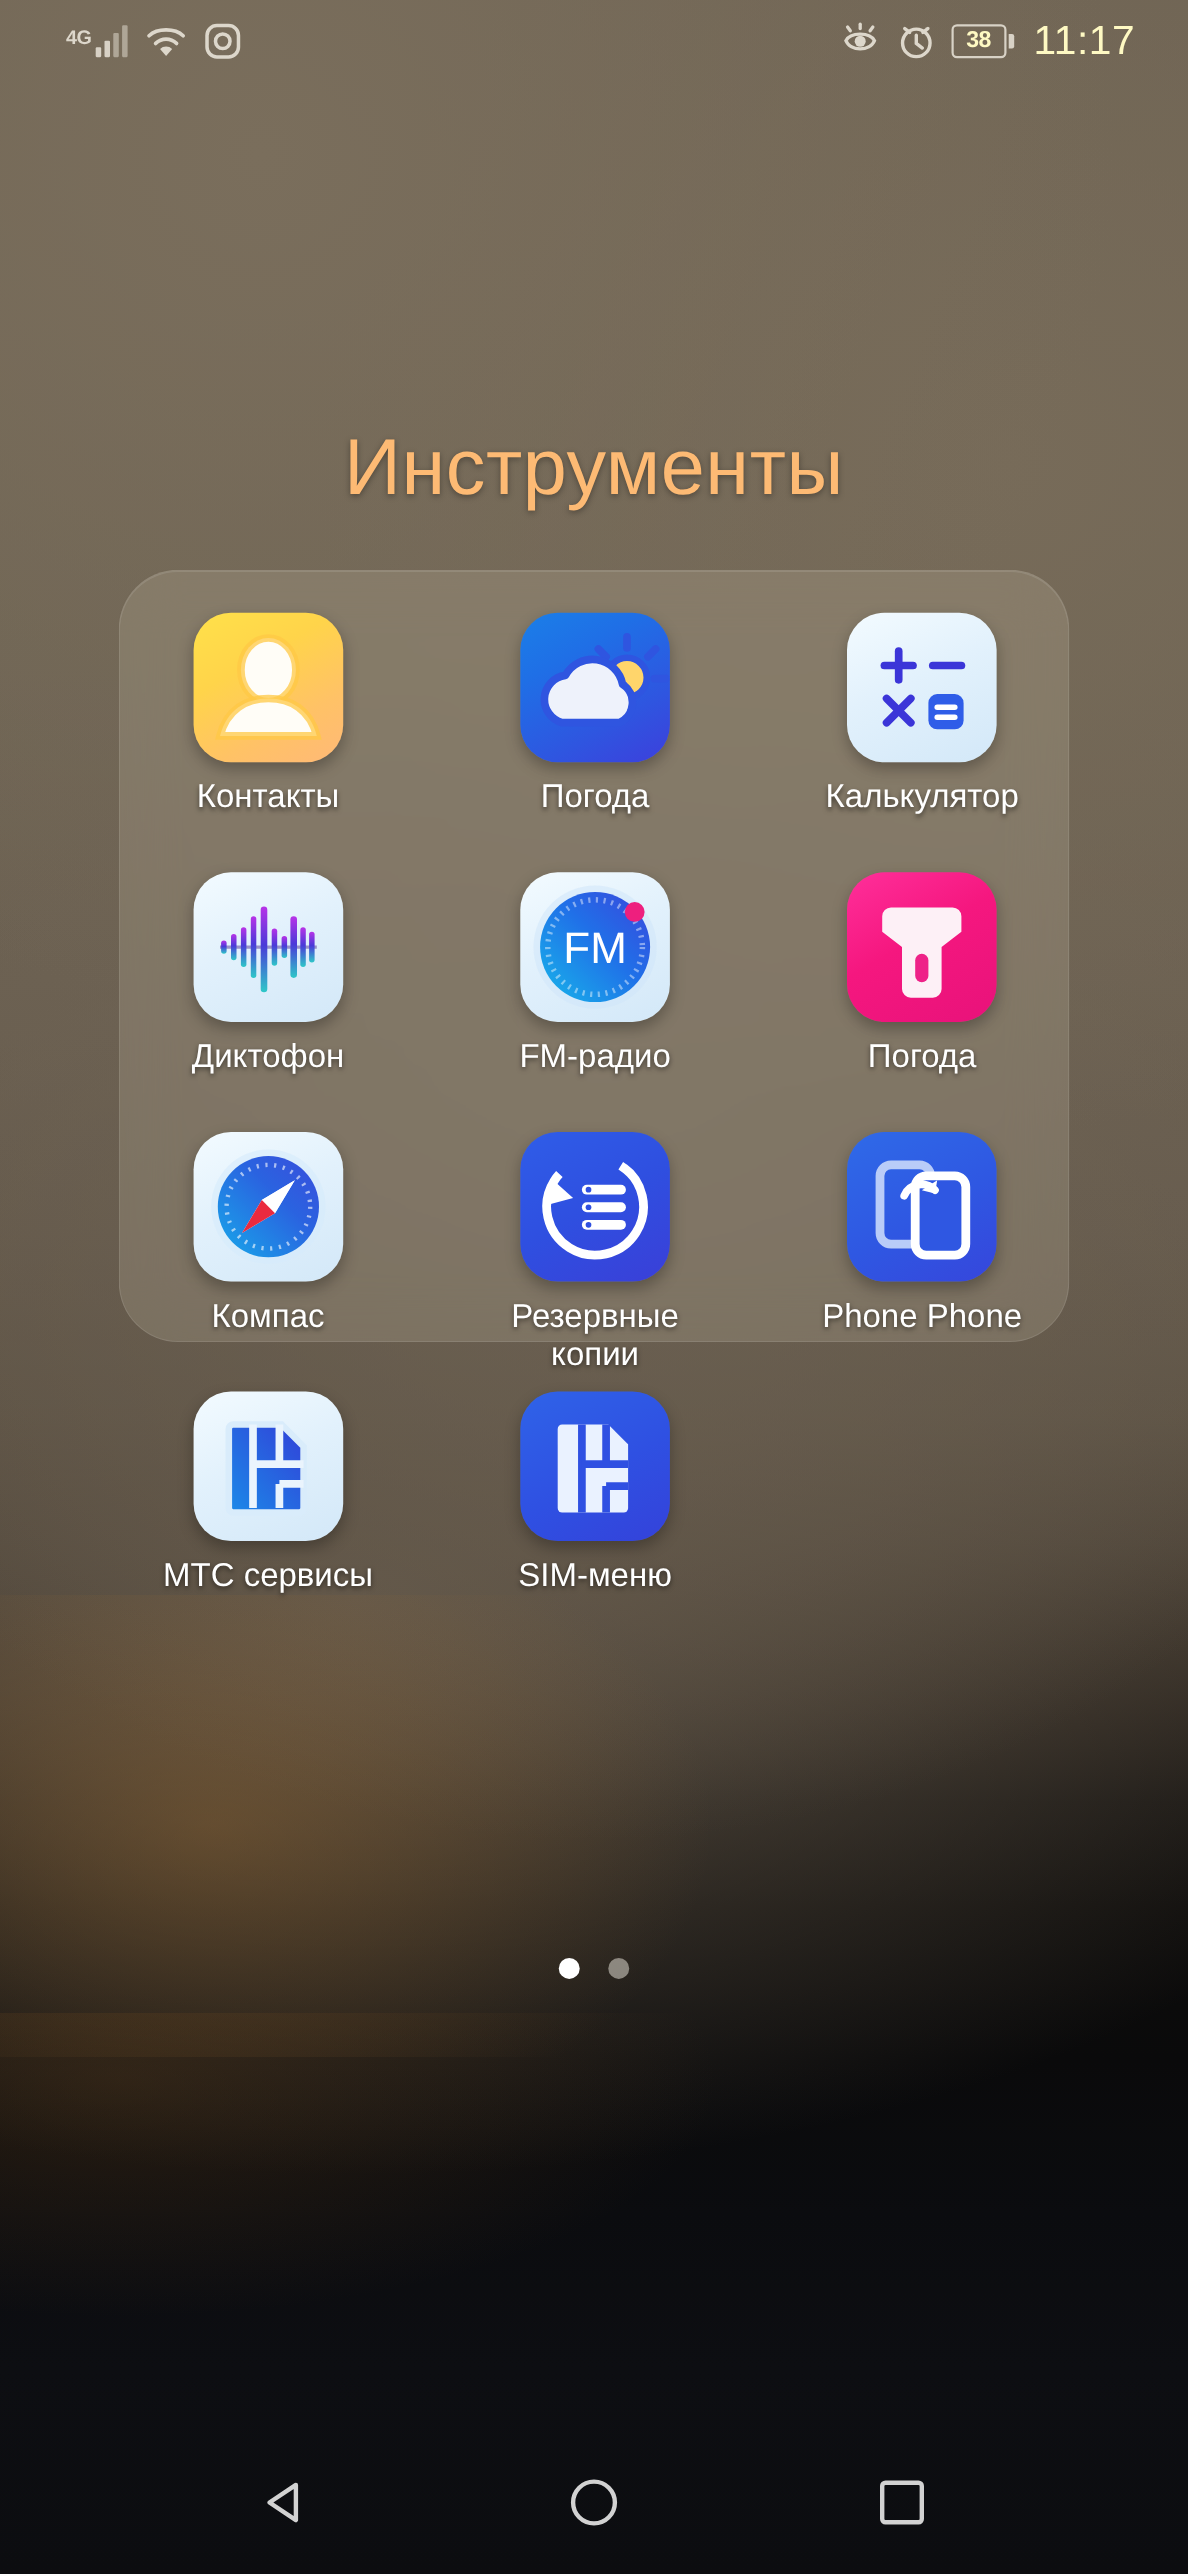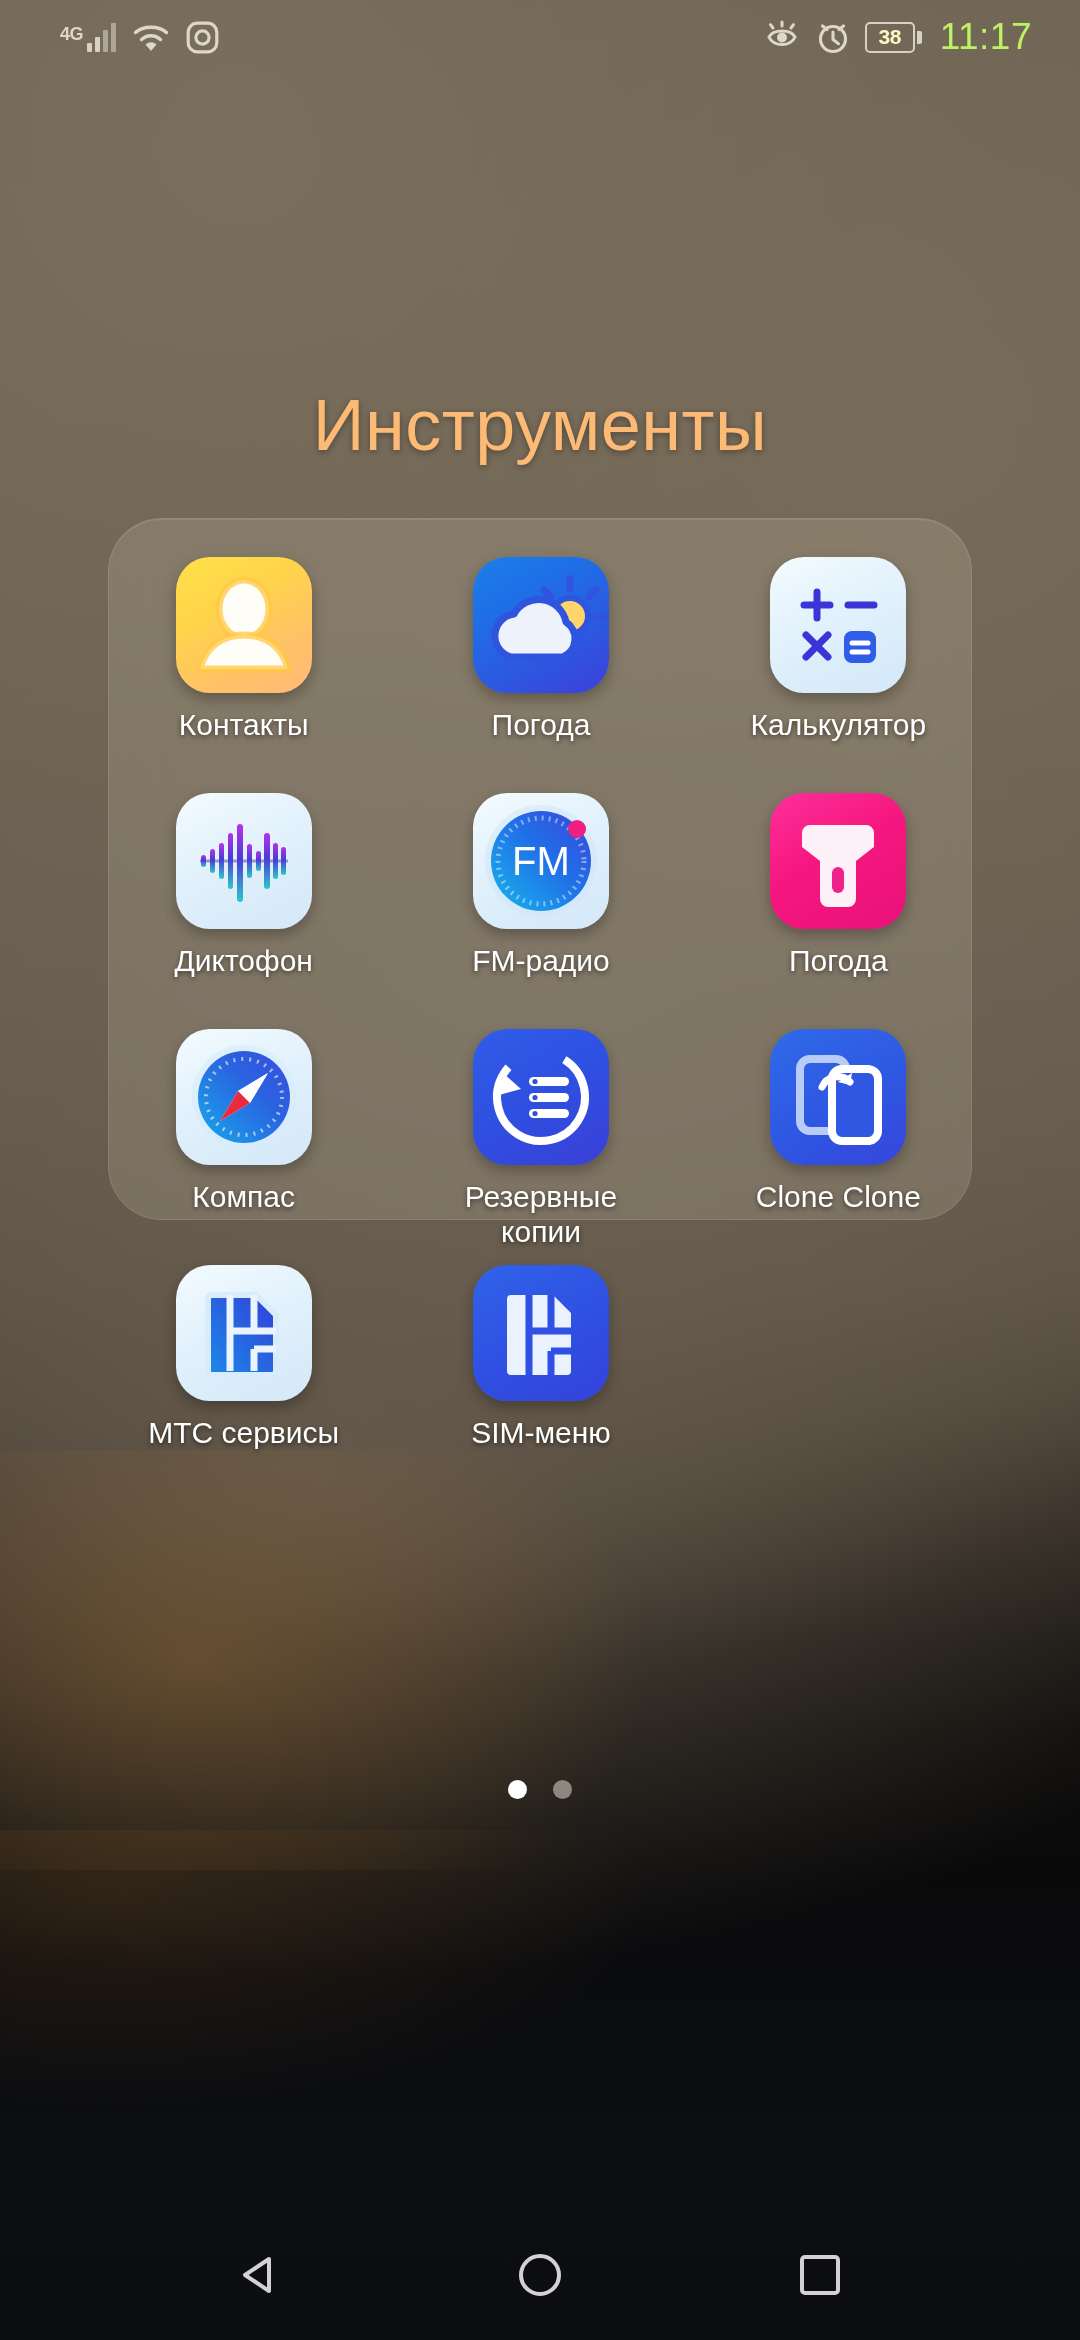--- a/index.html
+++ b/index.html
@@ -52,21 +52,21 @@
     position:absolute; top:0; left:0; width:1080px; height:74px;
     display:flex; align-items:center; justify-content:space-between;
     padding:0 40px;
     color:#e9e4da;
   }
   .sb-left, .sb-right{ display:flex; align-items:center; }
   .sb-left{ gap:16px; margin-left:20px; }
   .sb-right{ gap:14px; margin-right:8px; }
   .sb-ico{ display:block; }
   #status-time{
-    font-size:37px; letter-spacing:.5px; color:#bef264;
+    font-size:37px; letter-spacing:.5px; color:#fef9c3;
     font-weight:400; margin-left:4px;
   }
   #battery-box{
     position:relative; display:flex; align-items:center;
   }
   #battery-shell{
     width:50px; height:31px; border:2.5px solid #d8d2c6; border-radius:5px;
     display:flex; align-items:center; justify-content:center;
   }
   #battery-level{
@@ -359,21 +359,21 @@
 
     <div class="app-cell">
       <div class="app-icon bg-clone">
         <svg width="136" height="136" viewBox="0 0 136 136">
           <rect x="30" y="30" width="46" height="72" rx="10" fill="none" stroke="#b9ccf8" stroke-width="8"></rect>
           <rect x="62" y="40" width="46" height="72" rx="10" fill="#2f57e2" stroke="#ffffff" stroke-width="8"></rect>
           <path d="M52 58 a17 17 0 0 1 28 -5" fill="none" stroke="#ffffff" stroke-width="7" stroke-linecap="round"></path>
           <path d="M82 44 l-2 12 l-12 -3 z" fill="#ffffff"></path>
         </svg>
       </div>
-      <div class="app-label">Clone Clone</div>
+      <div class="app-label">Phone Phone</div>
     </div>
 
 
     <div class="app-cell">
       <div class="app-icon bg-light">
         <svg width="136" height="136" viewBox="0 0 136 136">
           <defs>
             <linearGradient id="sim1" x1="0" y1="1" x2="1" y2="0">
               <stop offset="0%" stop-color="#1b8ae8"></stop>
               <stop offset="100%" stop-color="#3240d8"></stop>

